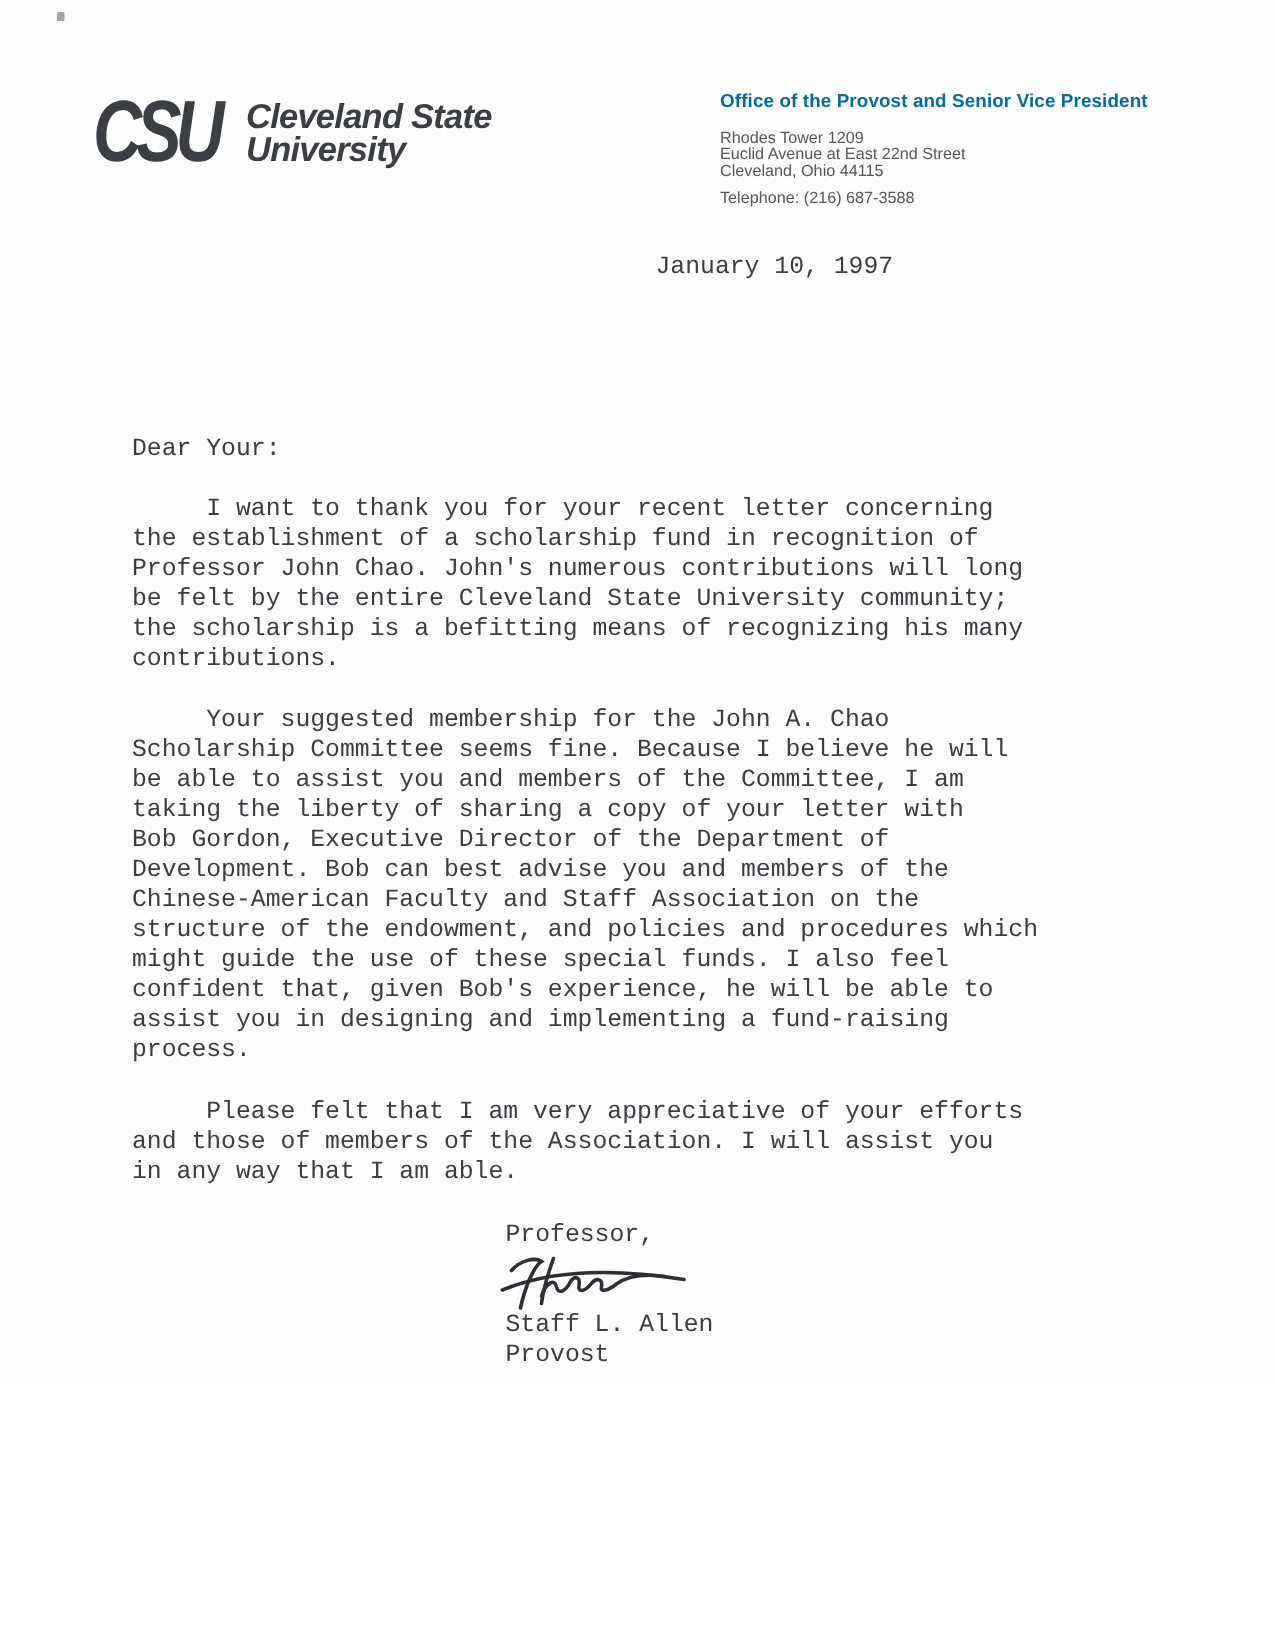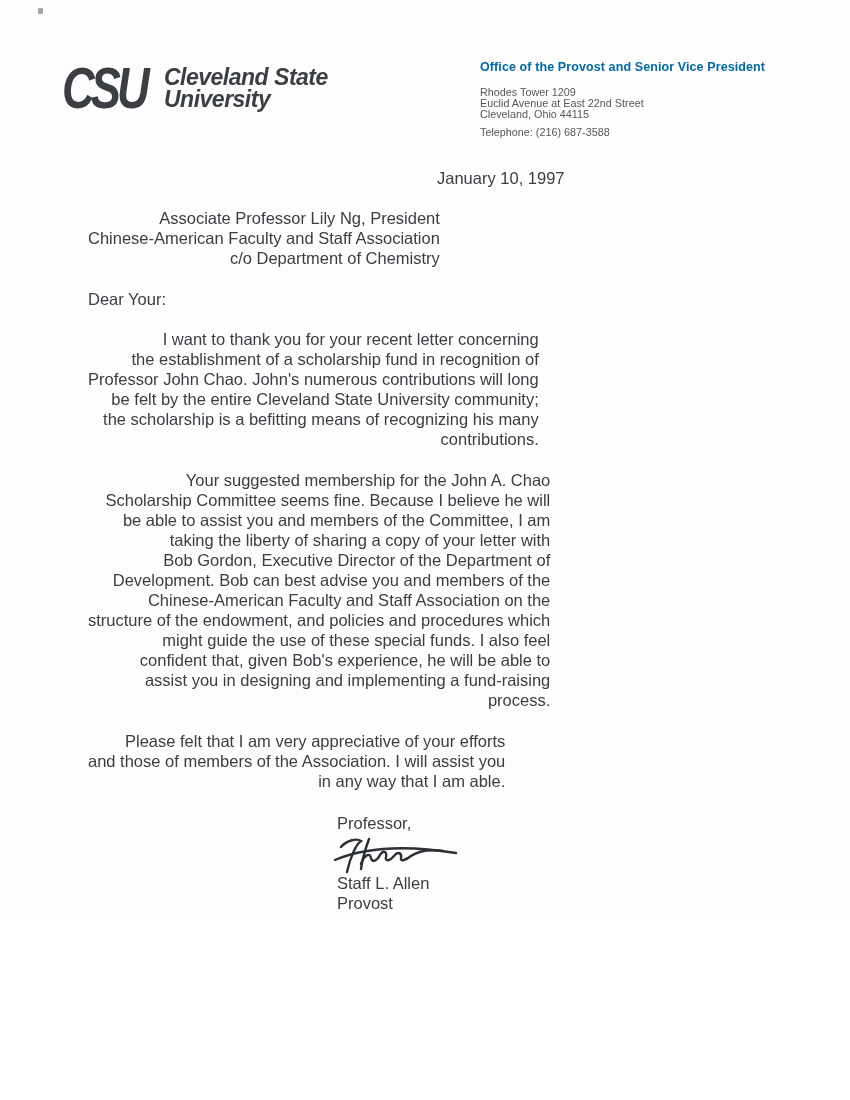--- a/index.html
+++ b/index.html
@@ -74,27 +74,26 @@
   .office-phone {
     margin-top: 6px;
     font-size: 10.8px;
     line-height: 11.2px;
     color: #54575c;
   }
 
   
   .tw {
     position: absolute;
-    font-family: Liberation Sans, sans-serif;
+    font-family: Liberation Mono, monospace;
     font-size: 16.5px;
     line-height: 20px;
     color: #3a3d42;
     white-space: pre;
     letter-spacing: 0;
-    text-align: right;
   }
   .date       { left: 437px; top: 168px; }
   .recipient  { left: 88px;  top: 208px; }
   .salutation { left: 88px;  top: 289px; }
   .para-1     { left: 88px;  top: 329px; }
   .para-2     { left: 88px;  top: 470px; }
   .para-3     { left: 88px;  top: 731px; }
   .closing    { left: 337px; top: 813px; }
   .signer     { left: 337px; top: 873px; }
   .signer-title { left: 337px; top: 893px; }
@@ -122,23 +121,20 @@
   <div class="office-block">
     <div class="office-title">Office of the Provost and Senior Vice President</div>
     <div class="office-address">Rhodes Tower 1209
 Euclid Avenue at East 22nd Street
 Cleveland, Ohio 44115</div>
     <div class="office-phone">Telephone: (216) 687-3588</div>
   </div>
 
   <div class="tw date">January 10, 1997</div>
 
-  <div class="tw recipient">Associate Professor Lily Ng, President
-Chinese-American Faculty and Staff Association
-c/o Department of Chemistry</div>
 
   <div class="tw salutation">Dear Your:</div>
 
   <div class="tw para-1">     I want to thank you for your recent letter concerning
 the establishment of a scholarship fund in recognition of
 Professor John Chao. John's numerous contributions will long
 be felt by the entire Cleveland State University community;
 the scholarship is a befitting means of recognizing his many
 contributions.</div>
 

